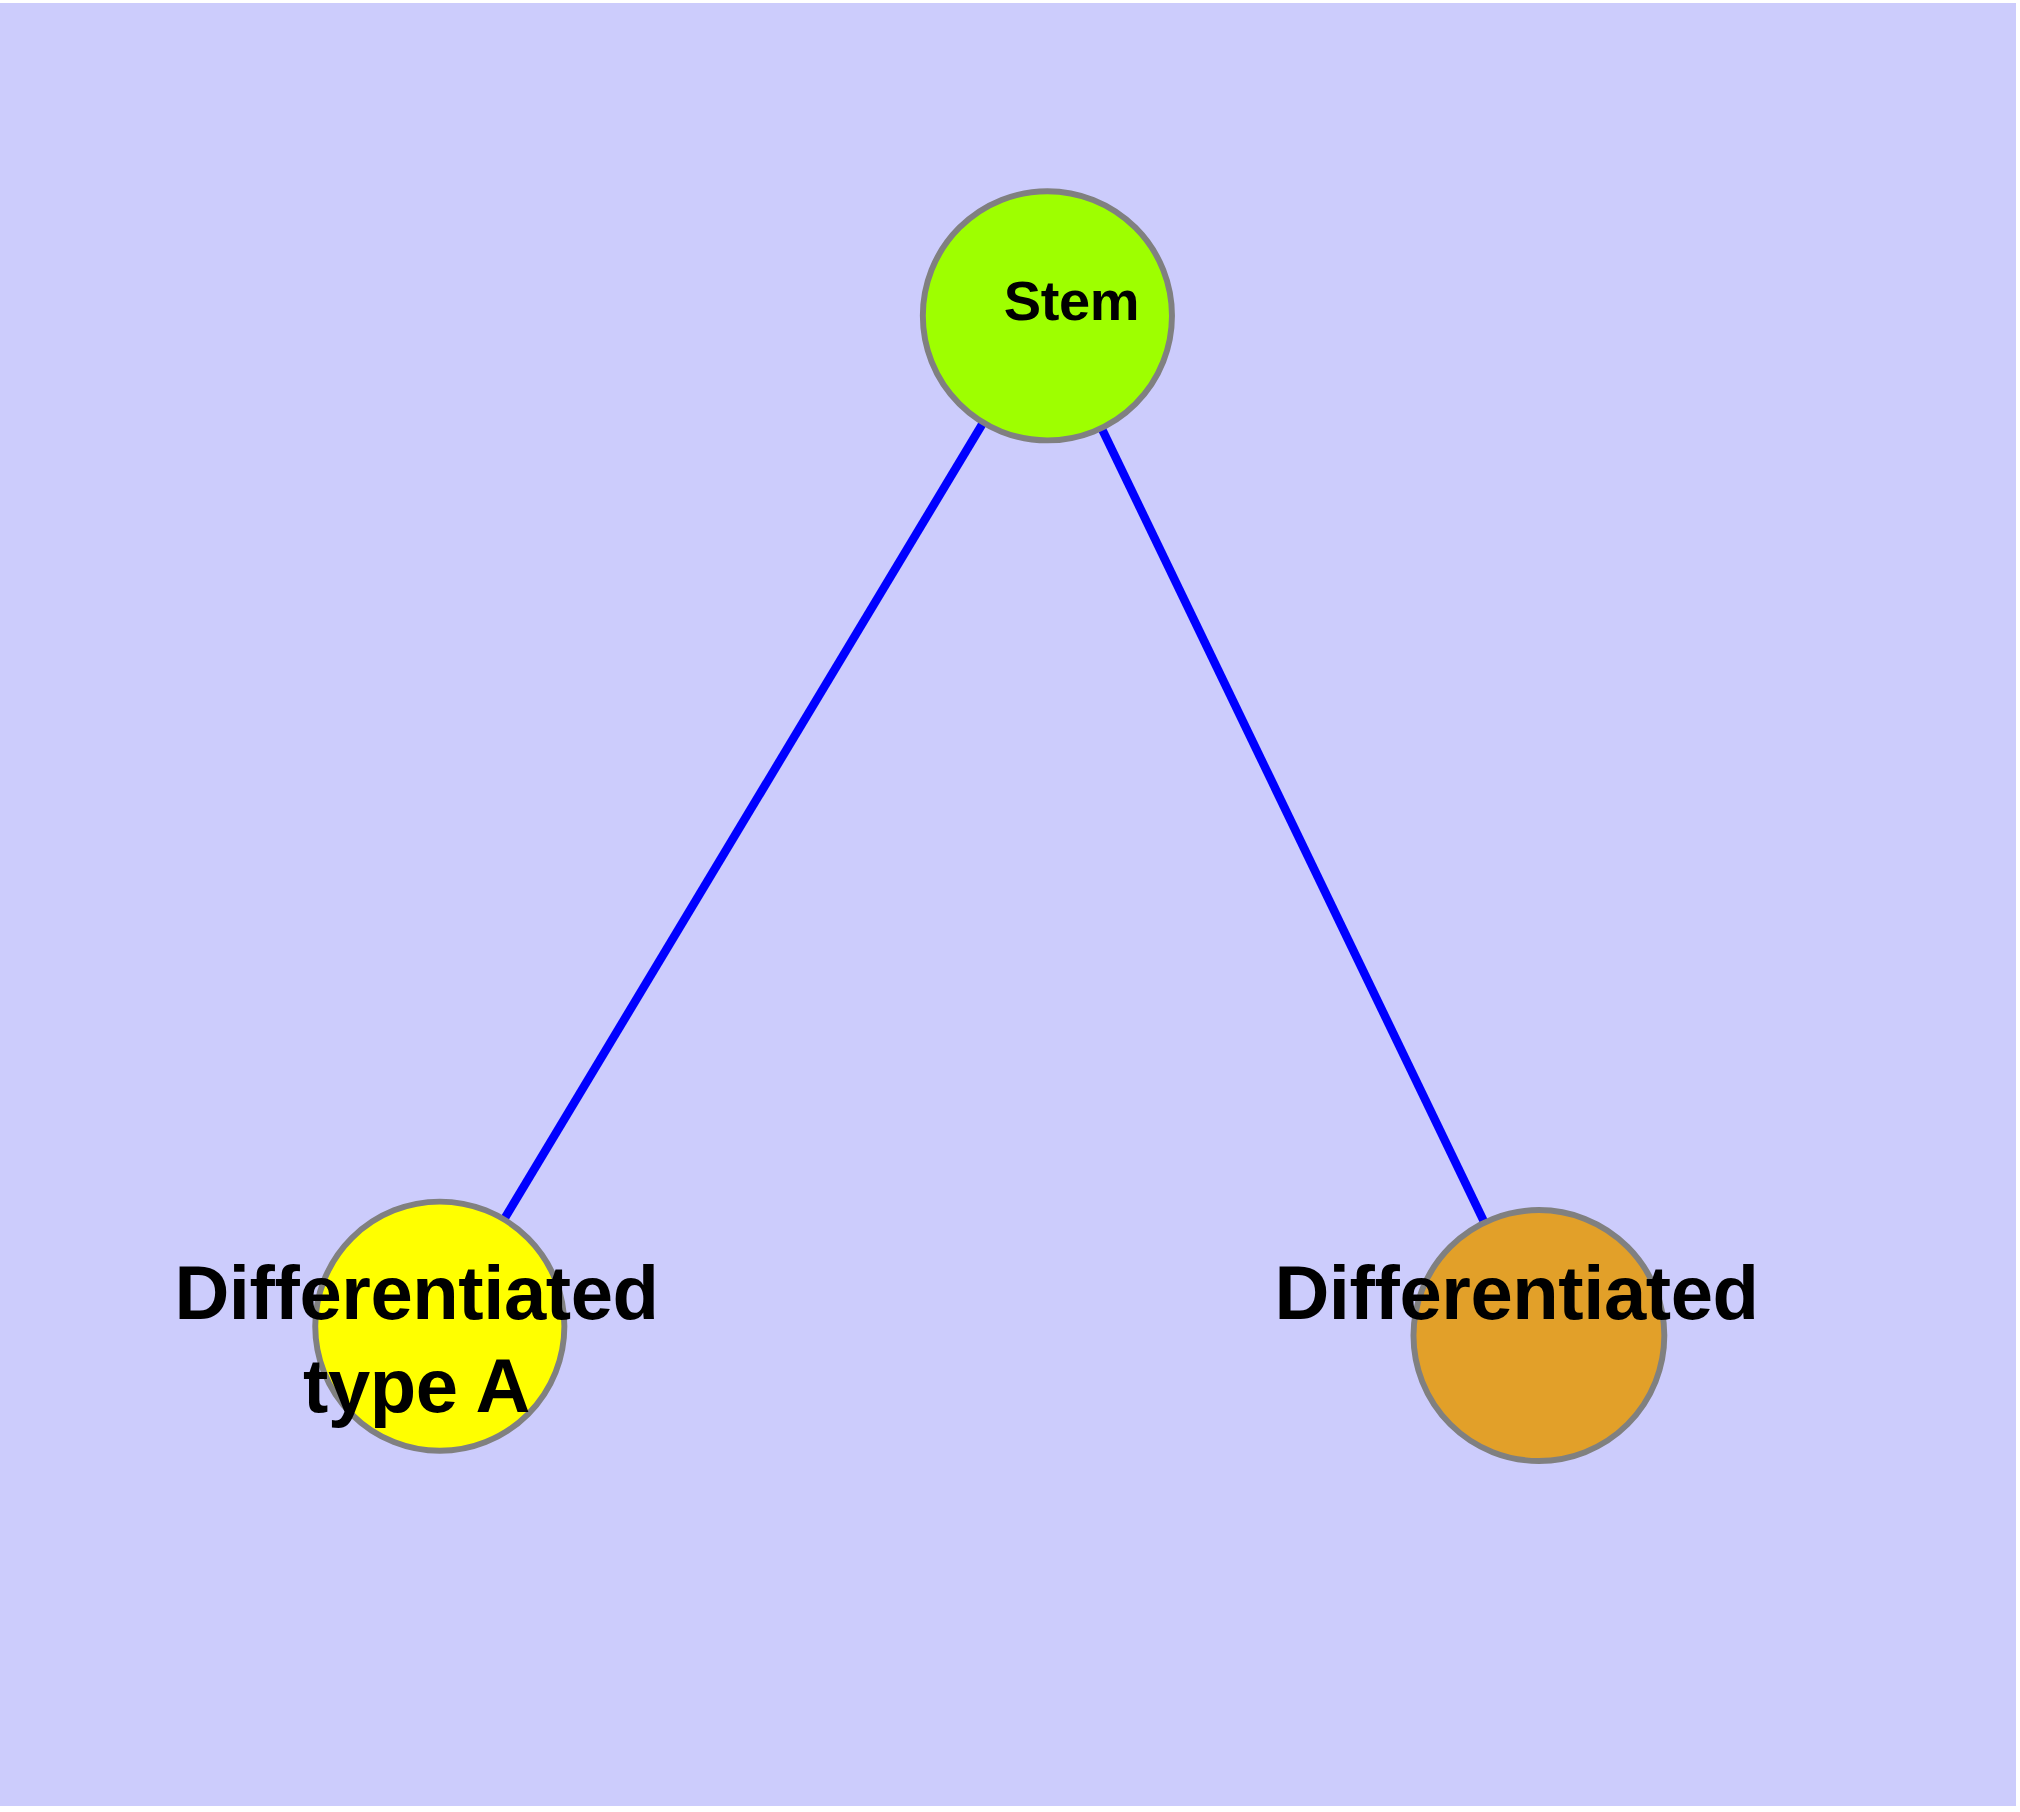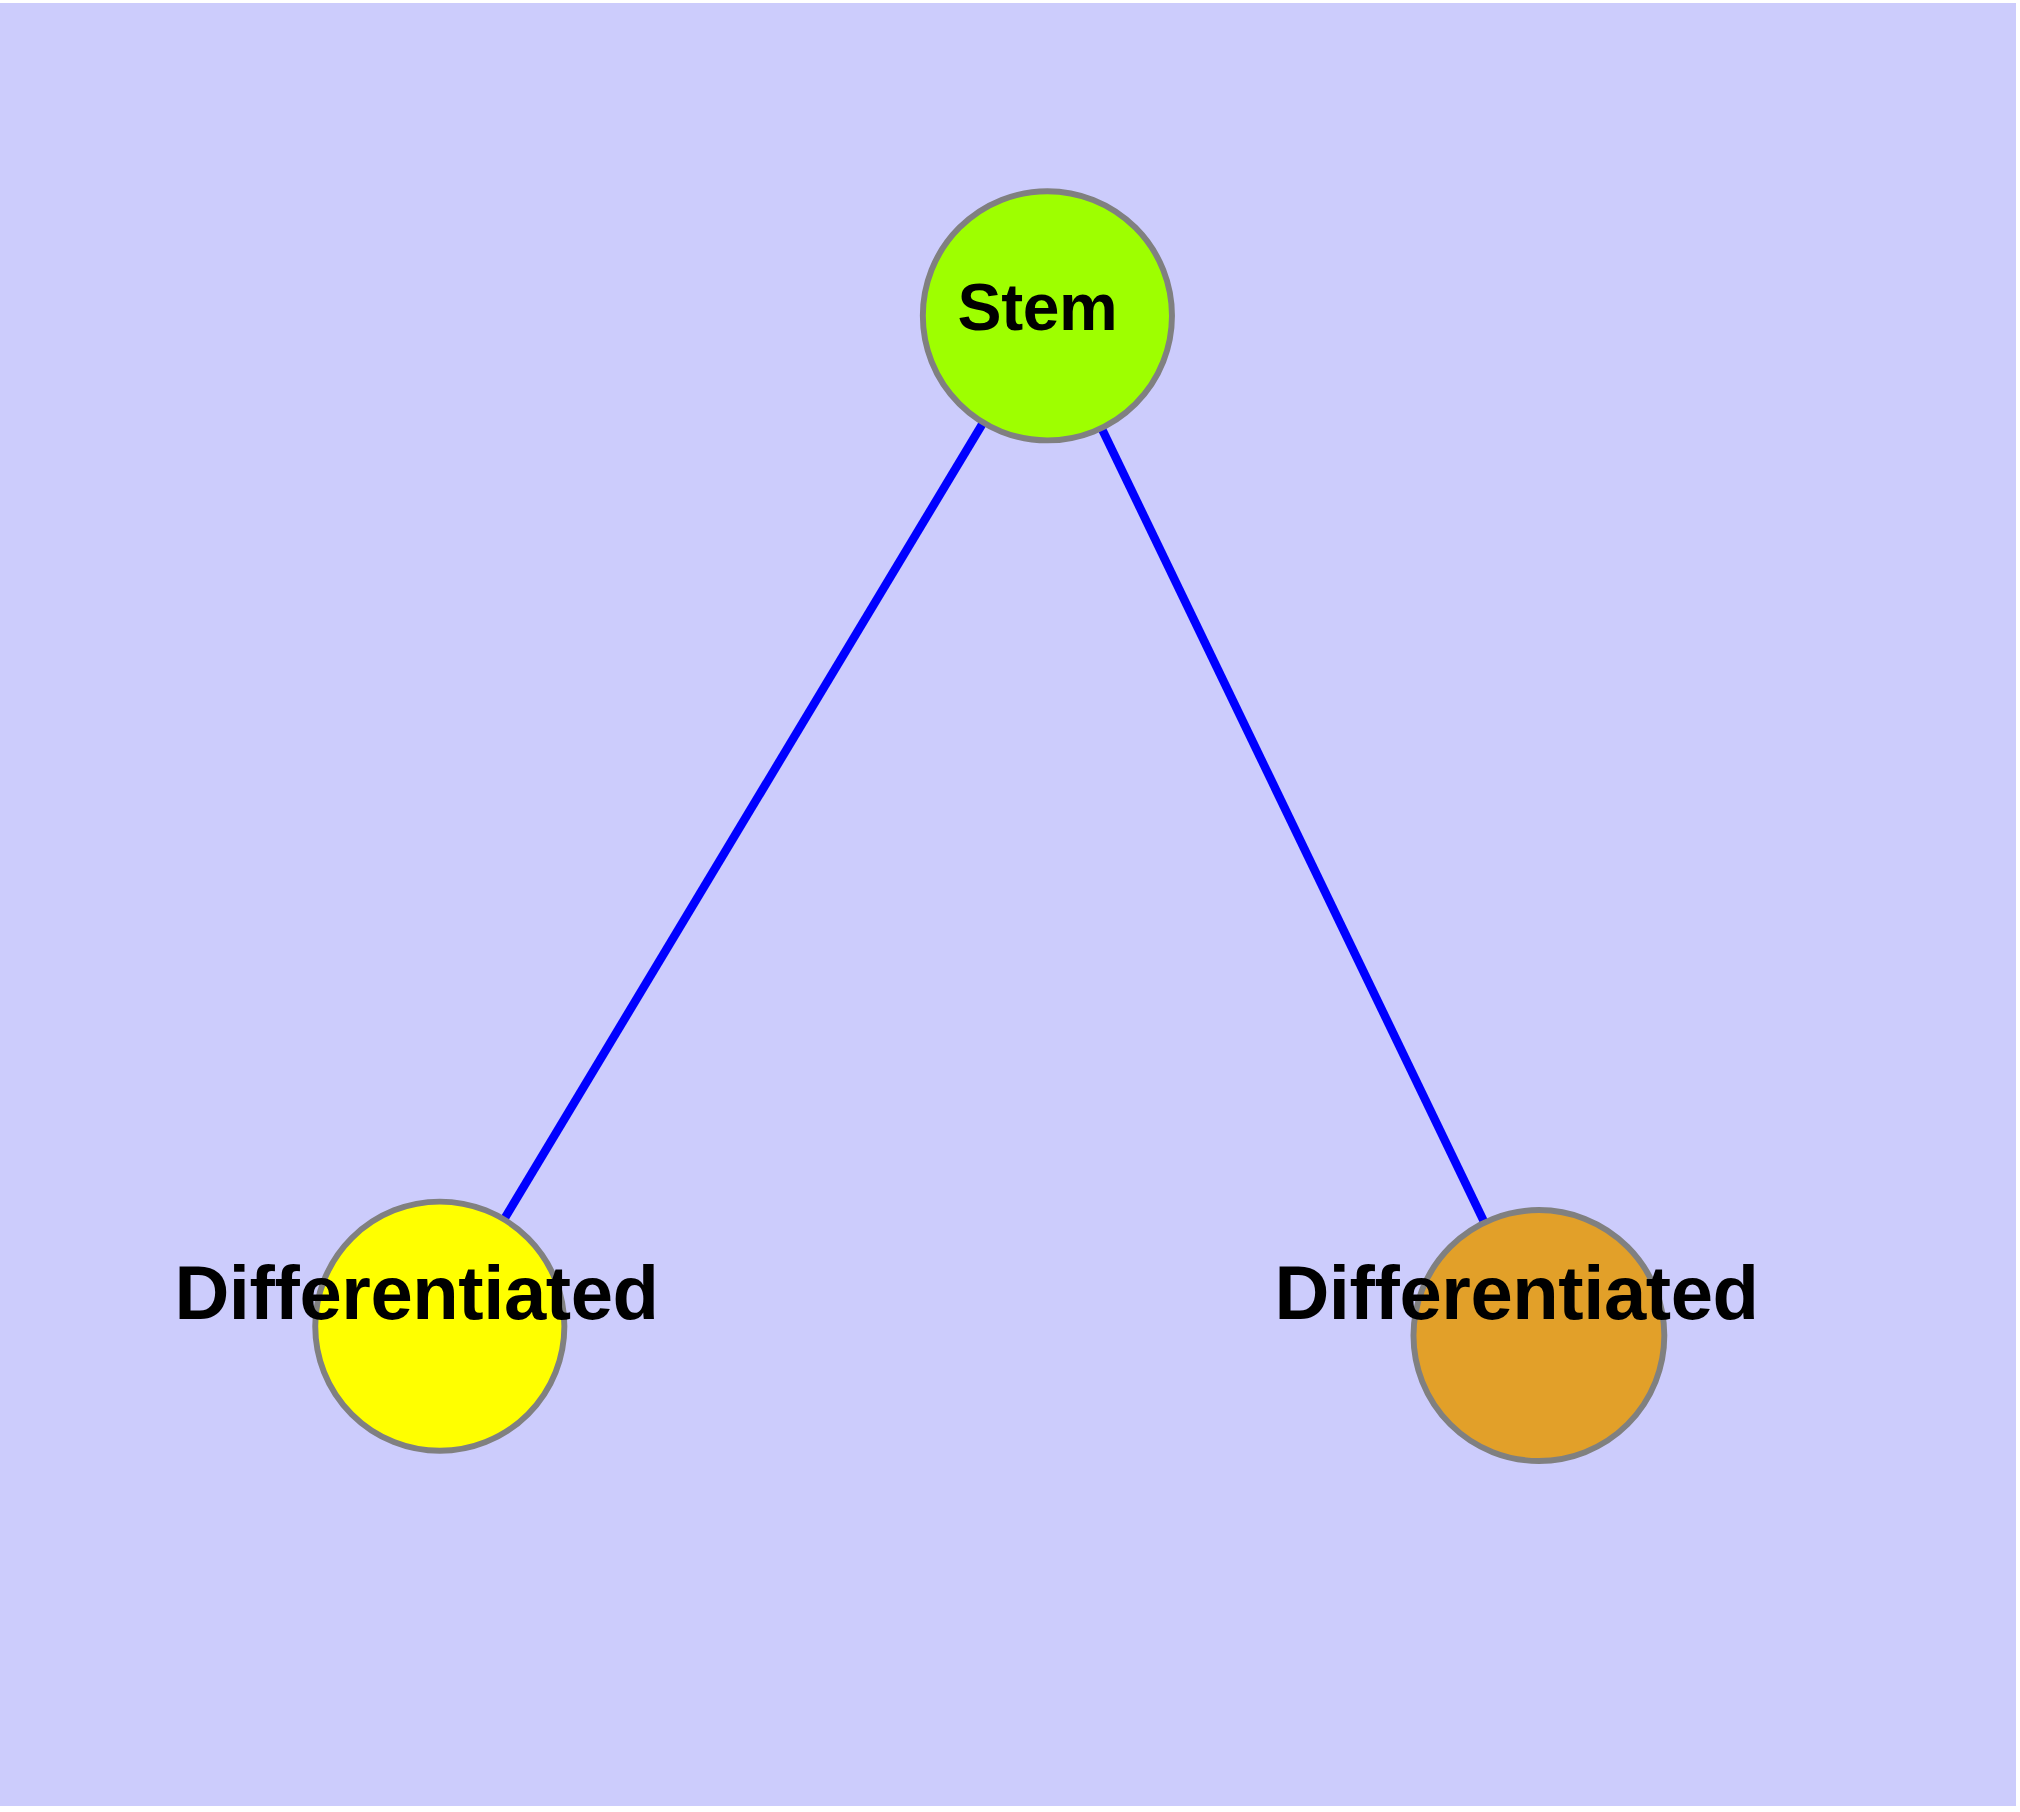--- a/index.html
+++ b/index.html
@@ -35,22 +35,22 @@
     position: absolute;
     color: #000000;
     font-weight: bold;
     text-align: center;
     line-height: 1.22;
     white-space: pre;
     letter-spacing: -0.4px;
     pointer-events: none;
   }
   #label-stem {
-    font-size: 66px;
-    left: 783px;
+    font-size: 56px;
+    left: 817px;
     top: 264px;
     width: 509px;
   }
   #label-diff-a {
     font-size: 76px;
     left: 162px;
     top: 1244px;
     width: 509px;
   }
   #label-diff-b {
@@ -73,19 +73,19 @@
       </g>
       <g>
         <circle cx="1236" cy="369" r="147" fill="#9eff00" stroke="#808080" stroke-width="7"></circle>
         <circle cx="519" cy="1561" r="147" fill="#ffff00" stroke="#808080" stroke-width="7"></circle>
         <circle cx="1816" cy="1572" r="148" fill="#e2a029" stroke="#808080" stroke-width="7"></circle>
       </g>
     </svg>
 
     <div class="node-label" id="label-stem">Stem</div>
 
-    <div class="node-label" id="label-diff-a"><span>Differentiated</span><br></div>
+    <div class="node-label" id="label-diff-a"><span>Differentiated</span><br><span>type A</span></div>
 
     <div class="node-label" id="label-diff-b"><span>Differentiated</span><br></div>
 
   </div>
 </div>
 
 
 </body></html>

